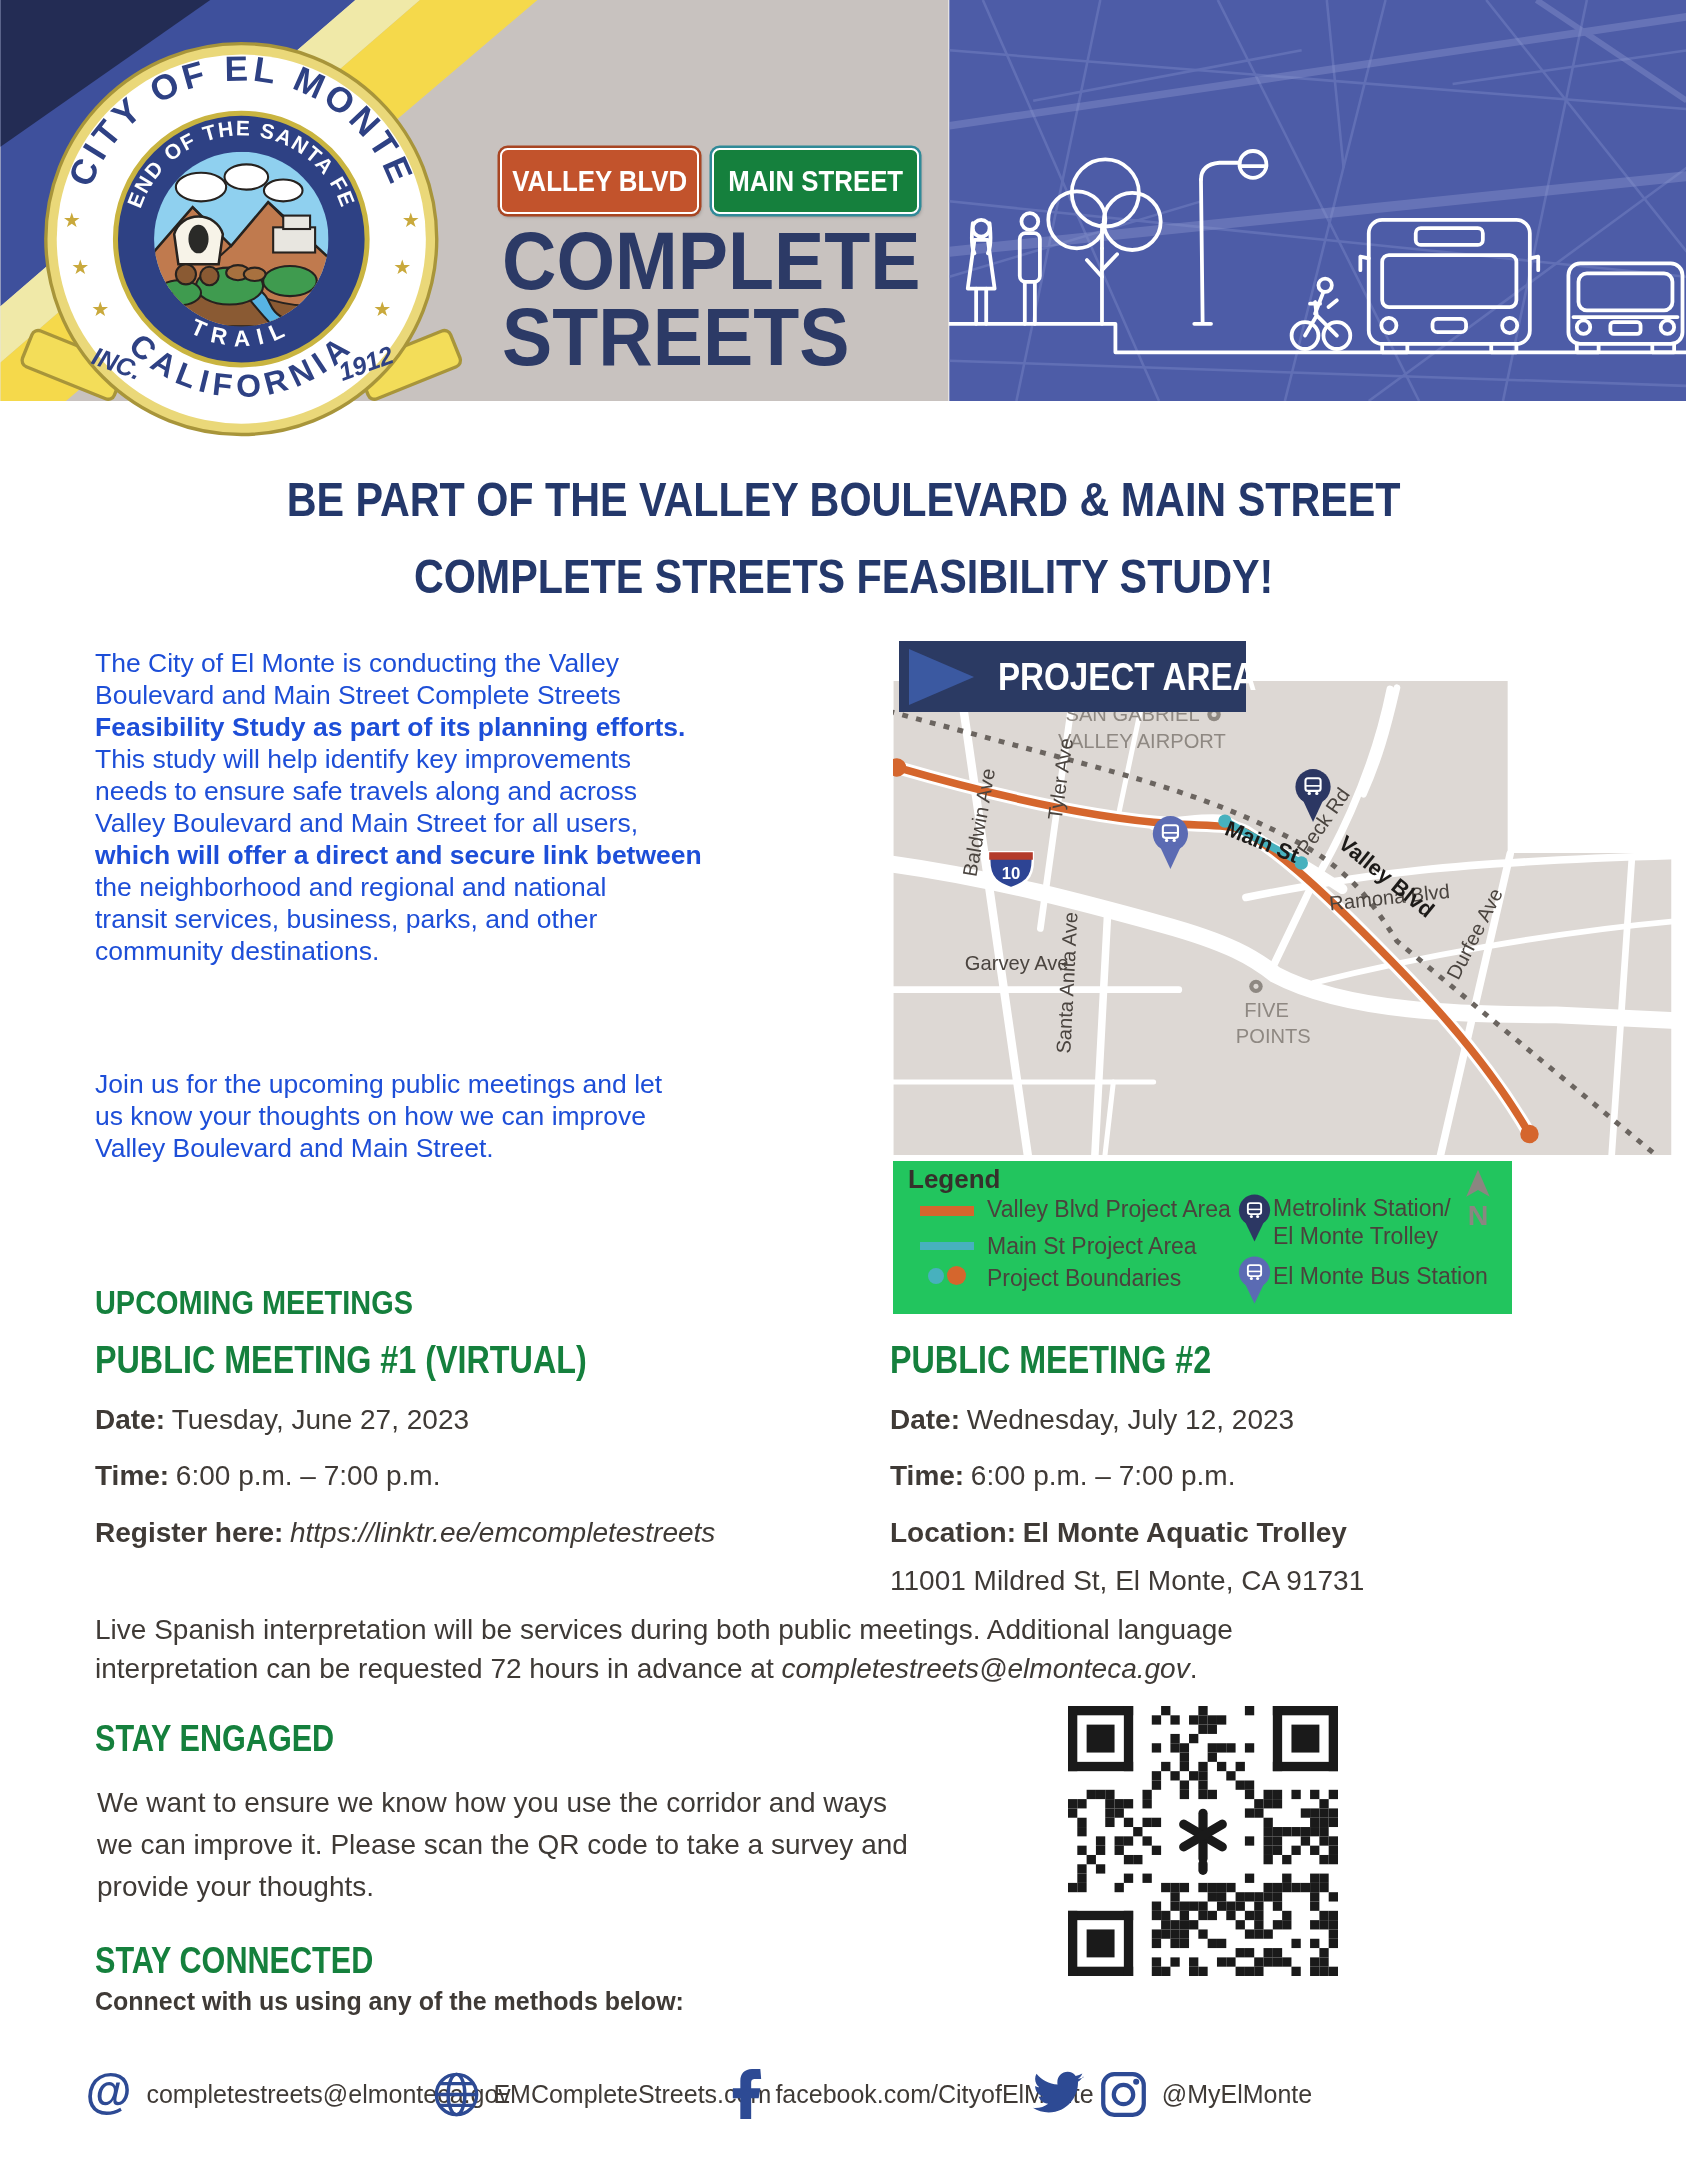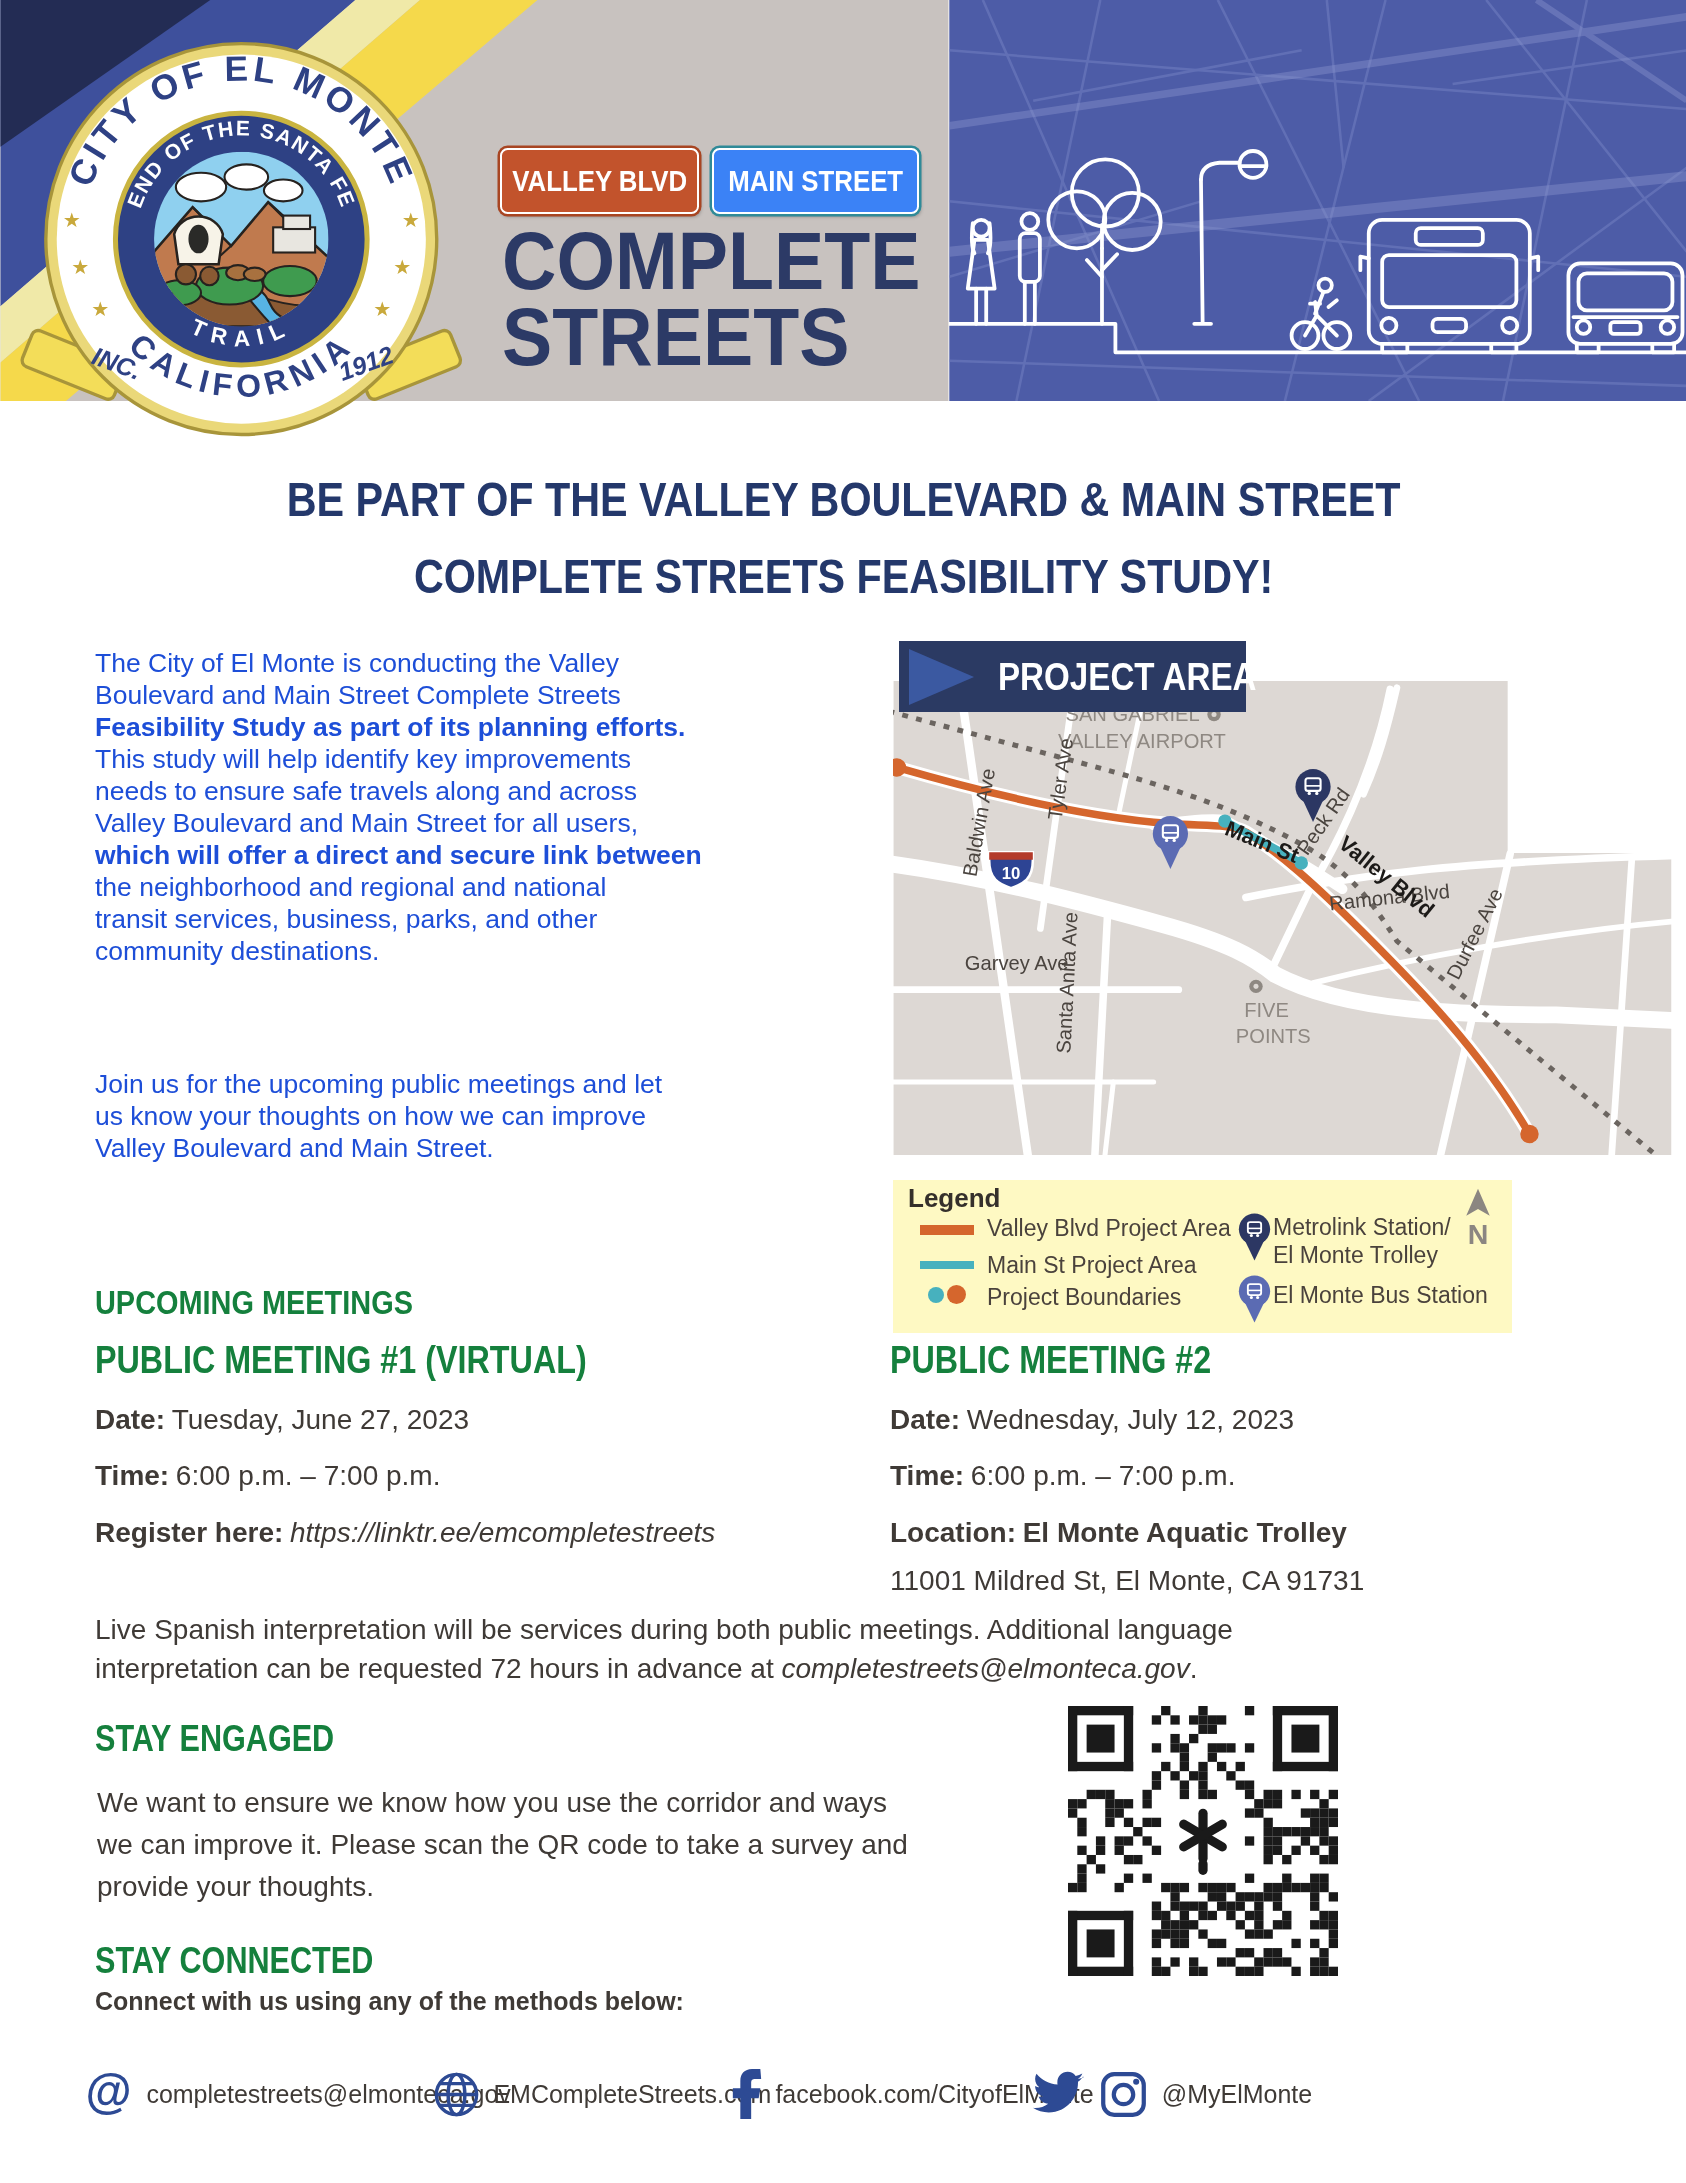--- a/index.html
+++ b/index.html
@@ -6,38 +6,38 @@
   .page{position:relative;width:1687px;height:2183px;background:#ffffff;
         font-family:"Liberation Sans",sans-serif;overflow:hidden;}
   .abs{position:absolute;}
   .cx{display:inline-block;transform:scaleX(.85);transform-origin:left center;white-space:nowrap;}
   .cxc{display:inline-block;transform:scaleX(.86);transform-origin:center center;white-space:nowrap;}
   
   .hdr-right{left:949px;top:0;width:738px;height:401px;}
   .sign{position:absolute;top:148px;height:62px;border-radius:7.6px;border:2.5px solid #fff;
         display:flex;align-items:center;justify-content:center;color:#fff;font-weight:bold;font-size:30px;}
   .sign-orange{left:500px;width:195px;background:#c2532c;box-shadow:0 0 0 2.5px #a84522, 1.7px 2.5px 3.4px rgba(0,0,0,.25);}
-  .sign-teal{left:712px;width:203px;background:#3b82f6;box-shadow:0 0 0 2.5px #2f8a98, 1.7px 2.5px 3.4px rgba(0,0,0,.25);}
+  .sign-teal{left:712px;width:203px;background:#15803d;box-shadow:0 0 0 2.5px #2f8a98, 1.7px 2.5px 3.4px rgba(0,0,0,.25);}
   .hdr-title{left:502px;width:437px;color:#2c3a66;font-weight:bold;font-size:81px;line-height:76px;}
   
   .h1line{left:0;width:100%;text-align:center;color:#24386b;font-weight:bold;font-size:48px;}
   
   .body-text{font-size:26.5px;line-height:32px;color:#1d4ed8;}
   .b{font-weight:bold;}
   .it{font-style:italic;}
   .nav-h{color:#15803d;font-weight:bold;}
   .mrow{font-size:28px;color:#3f3a36;}
   .mrow b{margin-right:6.7px;}
   
   .map-block{left:893px;top:636px;width:783px;height:672px;}
   .banner{position:absolute;left:5.9px;top:5px;width:347px;height:71px;background:#2b3a63;}
   .banner-arrow{position:absolute;left:10px;top:7.6px;width:0;height:0;
       border-top:28px solid transparent;border-bottom:28px solid transparent;border-left:65px solid #3b59a1;}
   .banner-text{position:absolute;left:99px;top:0;line-height:71px;color:#fff;font-weight:bold;font-size:39px;}
-  .legend{position:absolute;left:0;top:544px;width:619px;height:153px;background:#fef9c3;}
+  .legend{position:absolute;left:0;top:525px;width:619px;height:153px;background:#22c55e;}
   .legend-title{position:absolute;left:15px;top:3.4px;font-size:26px;font-weight:bold;color:#35302b;}
   .leg-label{position:absolute;left:94px;font-size:23px;color:#4a423c;}
   .leg-swatch{position:absolute;left:27px;}
   .sw-orange{top:45px;width:54px;height:10px;background:#d5662d;}
   .sw-teal{top:81px;width:54px;height:7.6px;background:#47b1be;}
   .dot{position:absolute;border-radius:50%;}
   .pin-label{position:absolute;left:380px;font-size:23px;color:#4a423c;}
   
   .qr-box{left:1068px;top:1706px;width:270px;height:270px;}
   .fgroup{position:absolute;display:flex;align-items:center;gap:13.4px;height:54px;}

